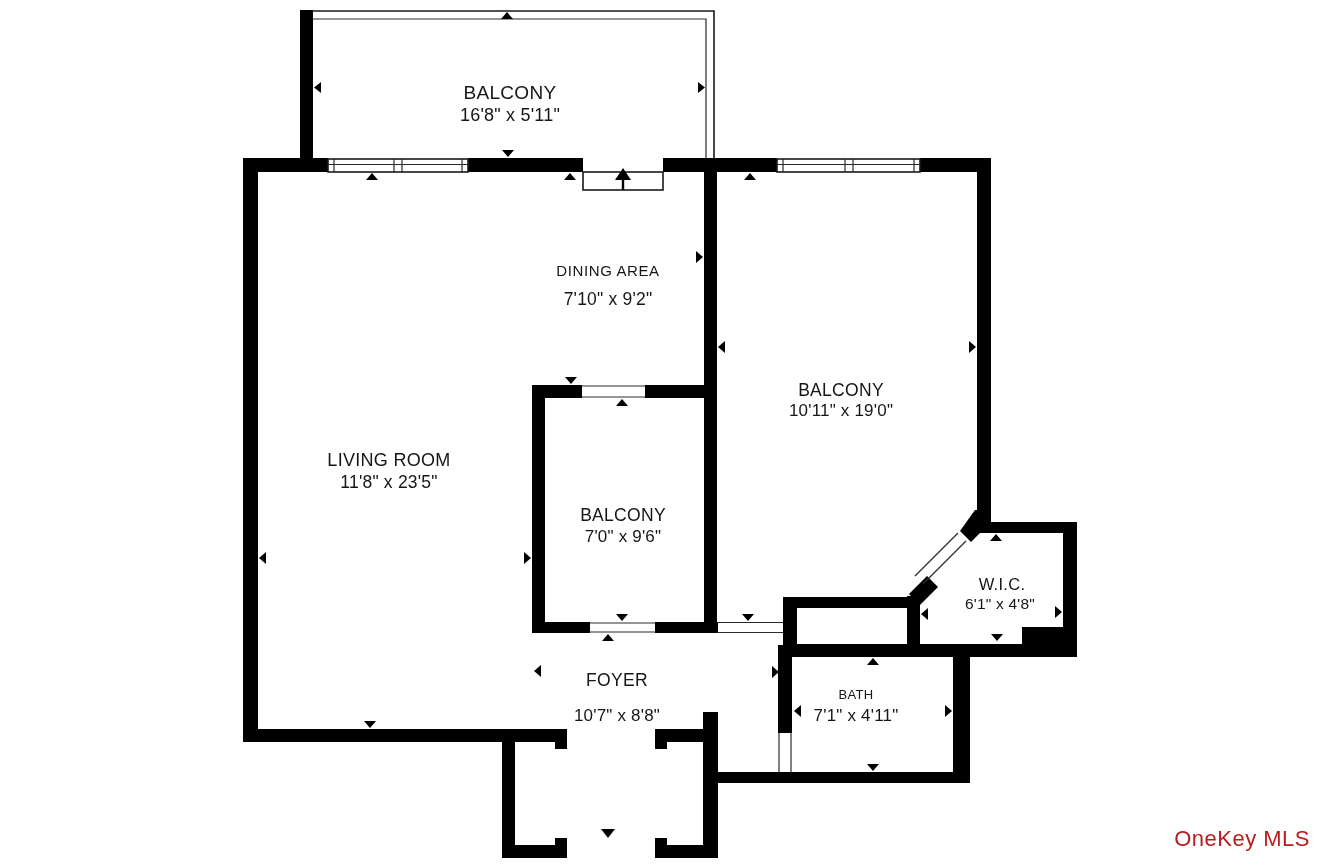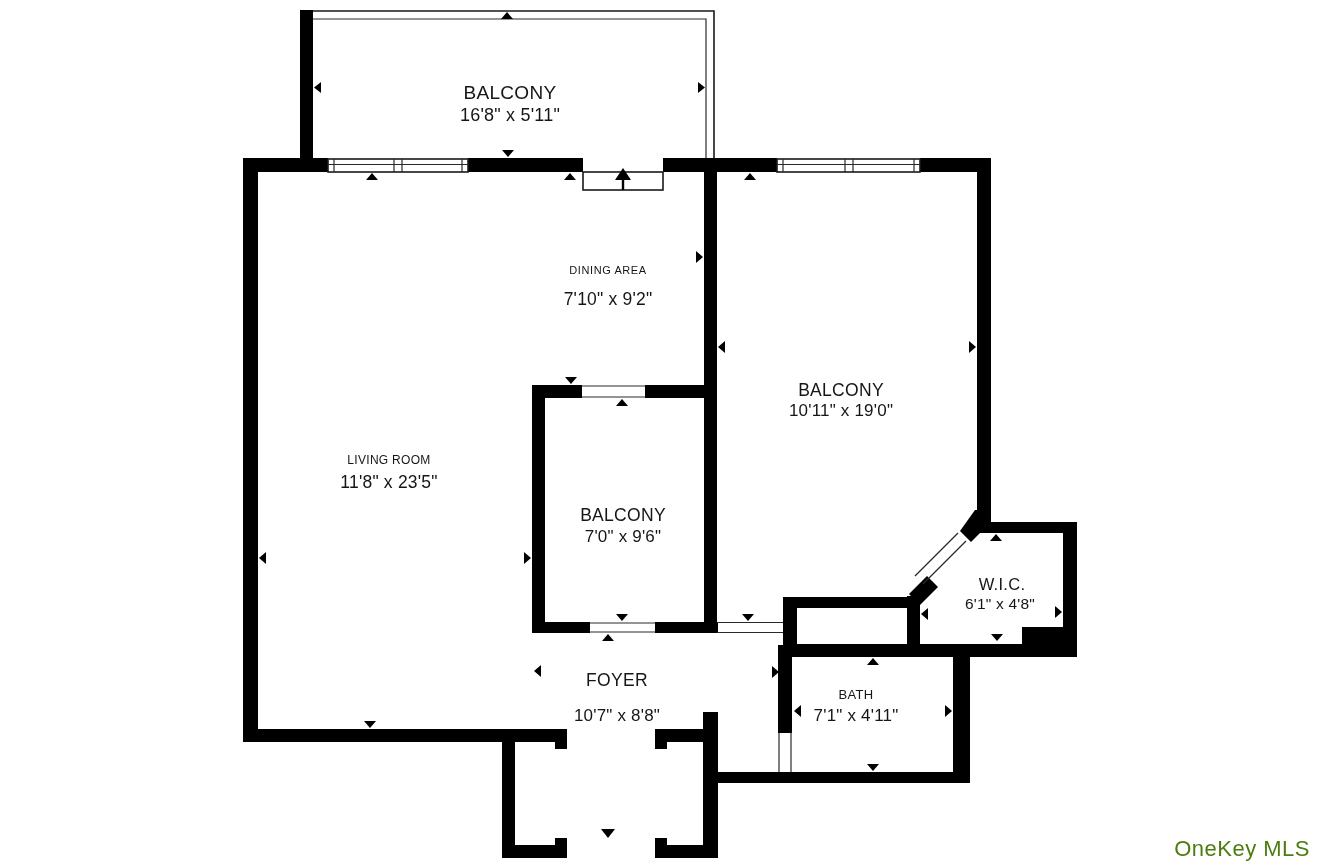--- a/index.html
+++ b/index.html
@@ -12,22 +12,22 @@
   .thin{stroke:#1a1a1a;stroke-width:1.6;fill:none;}
   .thin2{stroke:#2a2a2a;stroke-width:1.2;fill:none;}
   .winrect{fill:#ffffff;stroke:#1a1a1a;stroke-width:1.6;}
   .tick{fill:#000000;}
   .lbl{
     position:absolute;transform:translate(-50%,-50%);white-space:nowrap;
     color:#161616;letter-spacing:0.3px;
   }
   .lbl.dims{letter-spacing:0.2px;}
   #watermark{
-    position:absolute;right:10px;bottom:6px;
-    font-size:22px;color:#4d7c0f;letter-spacing:0.5px;
+    position:absolute;right:10px;bottom:16px;
+    font-size:22px;color:#b91c1c;letter-spacing:0.5px;
   }
 </style>
 </head>
 <body>
 
 <div id="stage">
 
   <svg id="plan-svg" width="1320" height="868" viewBox="0 0 1320 868">
 
     <g>
@@ -148,24 +148,24 @@
     </g>
 
     <g>
       <polygon class="tick" points="601,829 615,829 608,838"></polygon>
     </g>
   </svg>
 
   <div class="lbl" style="left:510px;top:93px;font-size:19px">BALCONY</div>
   <div class="lbl dims" style="left:510px;top:115px;font-size:18px">16'8" x 5'11"</div>
 
-  <div class="lbl" style="left:608px;top:270px;font-size:11px;letter-spacing:0.6px">DINING AREA</div>
+  <div class="lbl" style="left:608px;top:270px;font-size:15px;letter-spacing:0.6px">DINING AREA</div>
   <div class="lbl dims" style="left:608px;top:299px;font-size:17.5px">7'10" x 9'2"</div>
 
-  <div class="lbl" style="left:389px;top:460px;font-size:12px">LIVING ROOM</div>
+  <div class="lbl" style="left:389px;top:460px;font-size:18px">LIVING ROOM</div>
   <div class="lbl dims" style="left:389px;top:482px;font-size:17.5px">11'8" x 23'5"</div>
 
   <div class="lbl" style="left:623px;top:515px;font-size:17.5px">BALCONY</div>
   <div class="lbl dims" style="left:623px;top:537px;font-size:17px">7'0" x 9'6"</div>
 
   <div class="lbl" style="left:841px;top:390px;font-size:17.5px">BALCONY</div>
   <div class="lbl dims" style="left:841px;top:411px;font-size:17px">10'11" x 19'0"</div>
 
   <div class="lbl" style="left:1002px;top:584px;font-size:16.5px">W.I.C.</div>
   <div class="lbl dims" style="left:1000px;top:604px;font-size:15.5px">6'1" x 4'8"</div>

